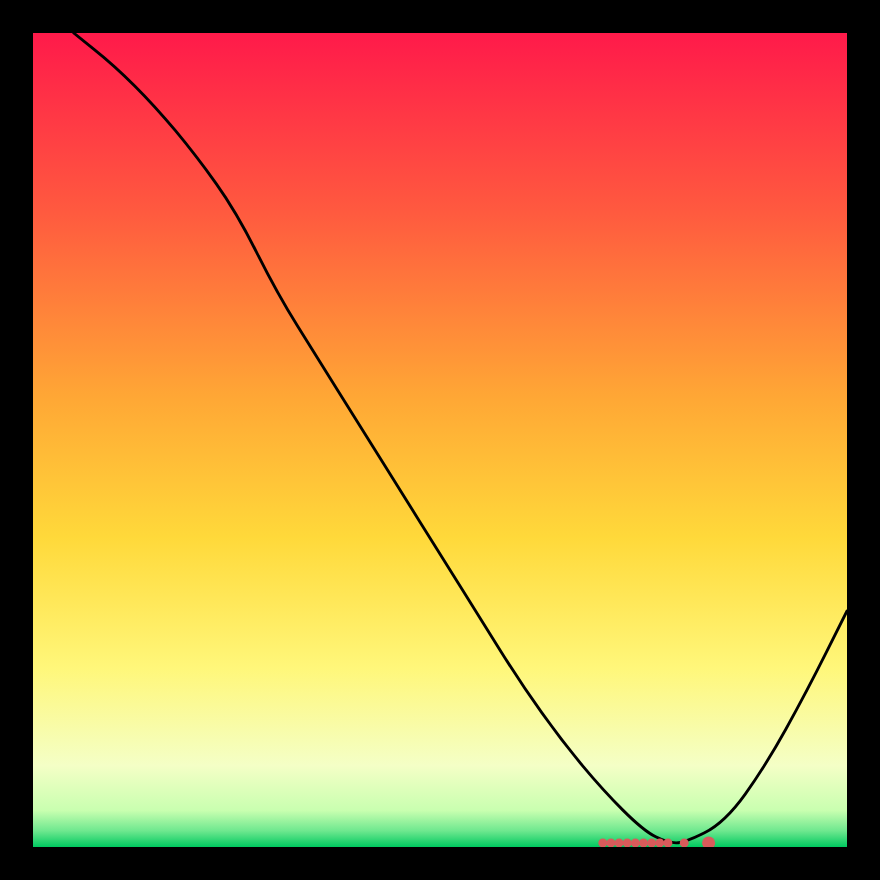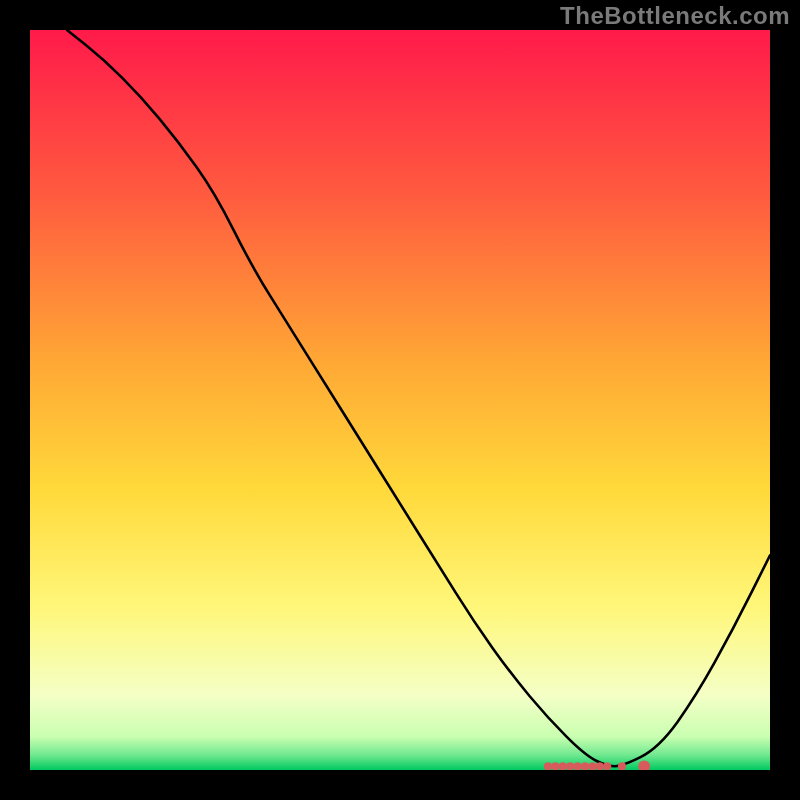--- a/index.html
+++ b/index.html
@@ -38,21 +38,20 @@
   svg.curve {
     position: absolute;
     inset: 0;
     z-index: 10;
   }
 </style>
 </head>
 <body>
 
 <div class="wrap">
-  <div class="watermark">TheBottleneck.com</div>
 
   <div class="plot" style="left: 30px; top: 30px; width: 740px; height: 740px;">
     <svg class="gradient" preserveAspectRatio="none" viewBox="0 0 100 100">
       <defs>
         <linearGradient id="g" x1="0" y1="0" x2="0" y2="1">
             <stop offset="0%" stop-color="#ff1a4a"></stop>
             <stop offset="22%" stop-color="#ff5a3f"></stop>
             <stop offset="45%" stop-color="#ffa835"></stop>
             <stop offset="62%" stop-color="#ffd93a"></stop>
             <stop offset="78%" stop-color="#fff77a"></stop>

